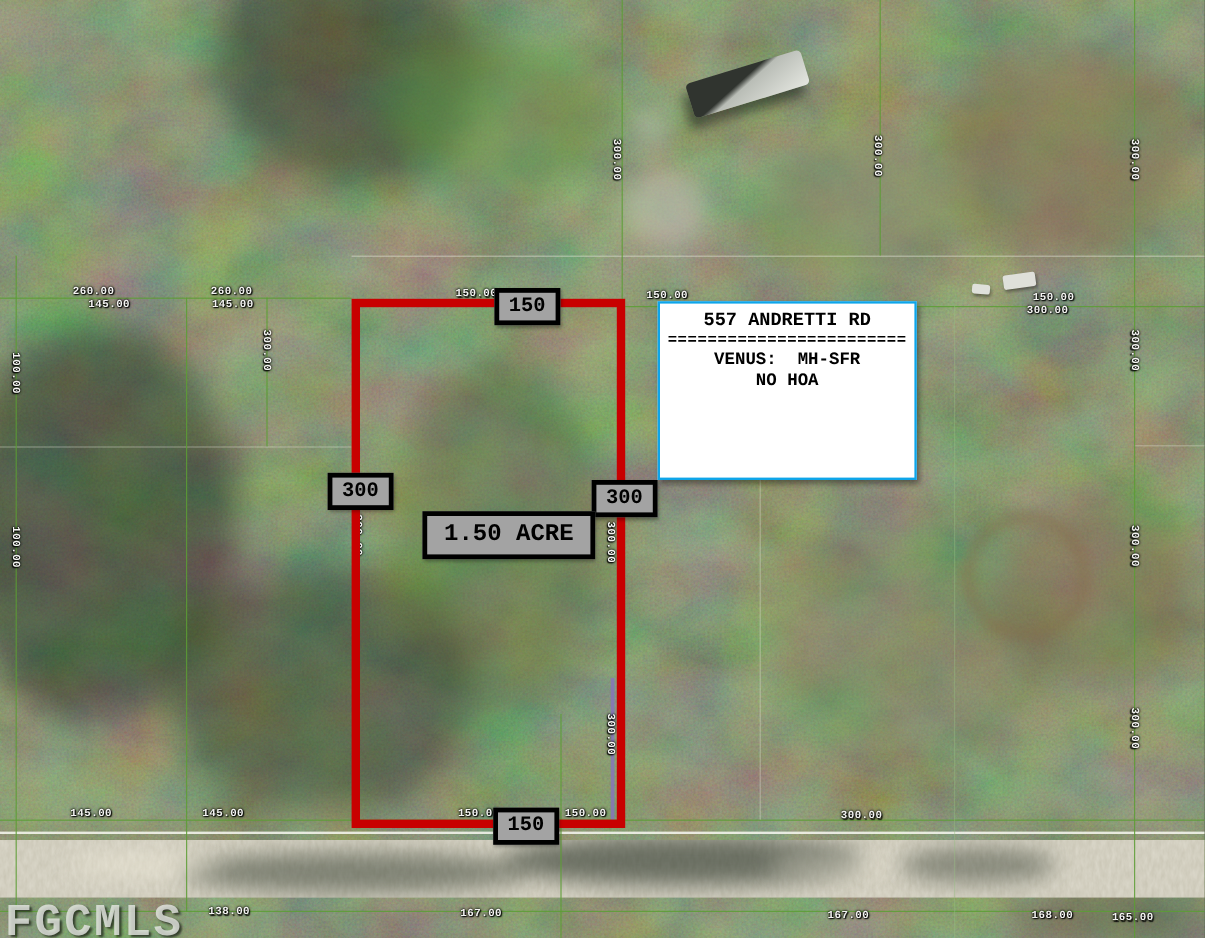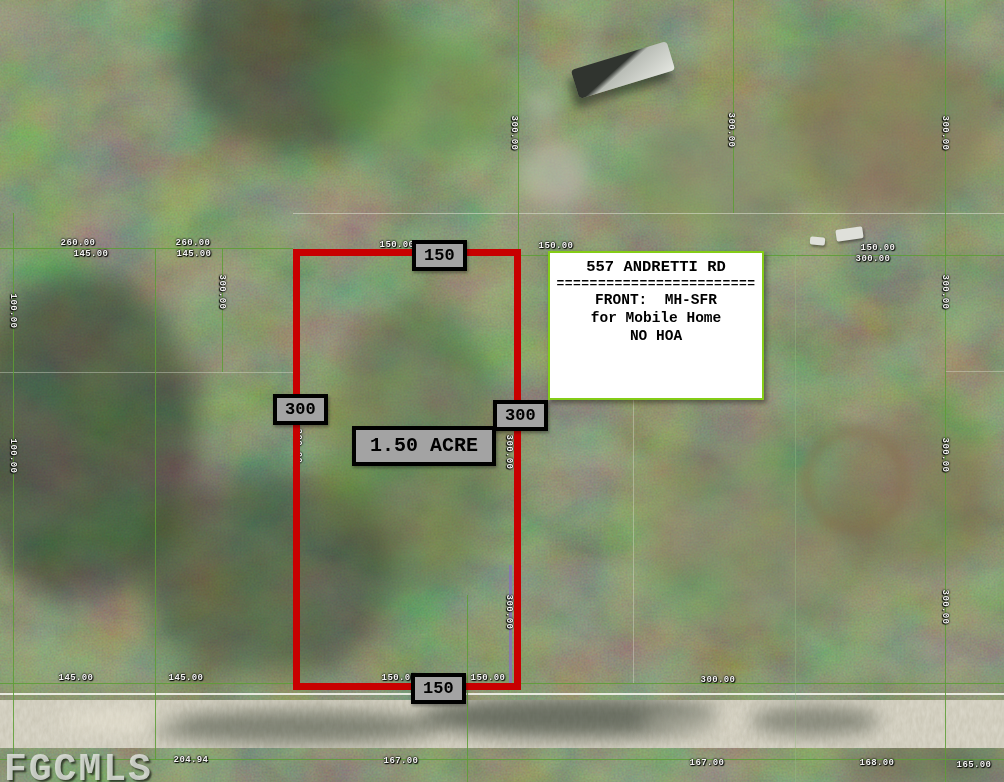--- a/index.html
+++ b/index.html
@@ -45,21 +45,21 @@
     box-shadow:1px 2px 3px rgba(0,0,0,.35);white-space:nowrap;
   }
   .dim-top{left:412px;top:240px;}
   .dim-left{left:273px;top:394px;}
   .dim-right{left:493px;top:400px;}
   .dim-bottom{left:411px;top:673px;}
   .dim-area{left:352px;top:426px;font-size:20px;padding:6px 14px;}
   
   .info-box{
     position:absolute;left:548px;top:251px;width:216px;height:149px;z-index:7;
-    background:#fff;border:2px solid #84cc16;box-sizing:border-box;color:#000;
+    background:#fff;border:2px solid #0ea5e9;box-sizing:border-box;color:#000;
     text-align:center;padding-top:5px;box-shadow:2px 3px 5px rgba(0,0,0,.4);
   }
   .info-box .addr{font-weight:bold;font-size:15.5px;line-height:19px;}
   .info-box .divider{font-weight:bold;font-size:13px;line-height:14px;letter-spacing:.5px;overflow:hidden;white-space:nowrap;}
   .info-box .row{font-weight:bold;font-size:14.5px;line-height:18px;white-space:pre;}
   
   .watermark{
     position:absolute;left:4px;top:748px;z-index:8;font-size:38px;font-weight:bold;
     letter-spacing:2px;color:rgba(228,230,226,.82);
     text-shadow:2px 2px 2px rgba(25,30,22,.75);
@@ -157,38 +157,37 @@
       <span class="slabel rot" style="left: 13px; top: 311px;">100.00</span>
       <span class="slabel rot" style="left: 13px; top: 456px;">100.00</span>
       <span class="slabel rot" style="left: 298px; top: 446px;">300.00</span>
       <span class="slabel rot" style="left: 509px; top: 452px;">300.00</span>
       <span class="slabel rot" style="left: 509px; top: 612px;">300.00</span>
       <span class="slabel" style="left: 76px; top: 678px;">145.00</span>
       <span class="slabel" style="left: 186px; top: 678px;">145.00</span>
       <span class="slabel" style="left: 399px; top: 678px;">150.00</span>
       <span class="slabel" style="left: 488px; top: 678px;">150.00</span>
       <span class="slabel" style="left: 718px; top: 680px;">300.00</span>
-      <span class="slabel" style="left: 191px; top: 760px;">204.94</span>
+      <span class="slabel" style="left: 191px; top: 760px;">138.00</span>
       <span class="slabel" style="left: 401px; top: 761px;">167.00</span>
       <span class="slabel" style="left: 707px; top: 763px;">167.00</span>
       <span class="slabel" style="left: 877px; top: 763px;">168.00</span>
-      <span class="slabel" style="left: 974px; top: 765px;">165.00</span>
+      <span class="slabel" style="left: 944px; top: 765px;">165.00</span>
     </div>
 
   <div class="parcel-outline"></div>
 
   <div class="dim-label dim-top">150</div>
   <div class="dim-label dim-left">300</div>
   <div class="dim-label dim-right">300</div>
   <div class="dim-label dim-bottom">150</div>
   <div class="dim-label dim-area">1.50 ACRE</div>
 
   <div class="info-box">
     <div class="addr">557 ANDRETTI RD</div>
     <div class="divider">========================</div>
-    <div class="row">FRONT:  MH-SFR</div>
-    <div class="row">for Mobile Home</div>
+    <div class="row">VENUS:  MH-SFR</div>
     <div class="row">NO HOA</div>
   </div>
 
   <div class="watermark">FGCMLS</div>
 
 </div>
 
 </body></html>

